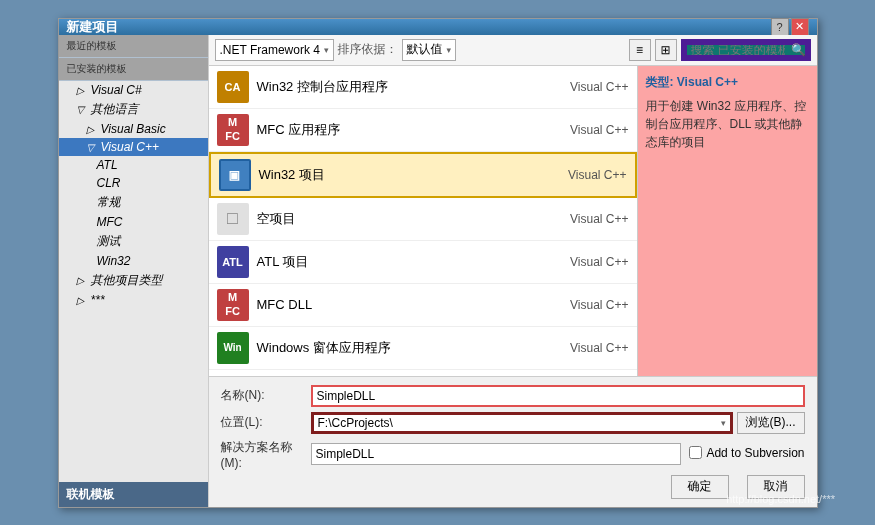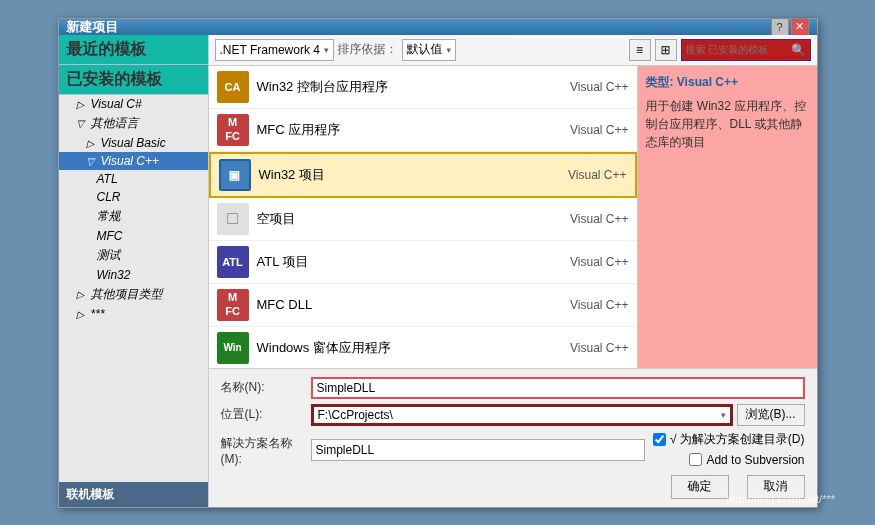--- a/index.html
+++ b/index.html
@@ -59,24 +59,24 @@
     }
     .left-panel {
       width: 150px;
       background: #e8e8e8;
       border-right: 1px solid #ccc;
       display: flex;
       flex-direction: column;
       overflow: hidden;
     }
     .section-header {
-      background: #14b8a6;
+      background: #a3a3a3;
       padding: 4px 8px;
-      font-weight: bold;
-      font-size: 16px;
+      font-weight: normal;
+      font-size: 10px;
       color: #333;
       border-bottom: 1px solid #b0c0d0;
     }
     .tree-item {
       padding: 2px 8px;
       cursor: pointer;
       white-space: nowrap;
       overflow: hidden;
       font-style: italic;
     }
@@ -119,24 +119,24 @@
       border: 1px solid #aaa;
       background: #f0f0f0;
       display: flex;
       align-items: center;
       justify-content: center;
       cursor: pointer;
       font-size: 12px;
     }
     .search-box {
       height: 22px;
-      border: 1px solid #4c1d95;
-      background: #b91c1c;
+      border: 6px solid #4c1d95;
+      background: #0f766e;
       padding: 0 20px 0 4px;
-      font-size: 10px;
+      font-size: 12px;
       width: 130px;
       position: relative;
     }
     .search-wrapper {
       position: relative;
       display: flex;
       align-items: center;
     }
     .search-icon {
       position: absolute;
@@ -511,24 +511,20 @@
             </div>
             <button class="browse-btn">浏览(B)...</button>
           </div>
         </div>
         <div class="form-row">
           <span class="form-label">解决方案名称(M):</span>
           <div class="form-input-wrapper">
             <input class="form-input normal" type="text" value="SimpleDLL" style="">
             <div style="display:flex;flex-direction:column;gap:2px;margin-left:4px;">
               <div class="checkbox-row">
-                <input type="checkbox" checked="" style="">
-                <label>√ 为解决方案创建目录(D)</label>
-              </div>
-              <div class="checkbox-row">
                 <input type="checkbox" style="">
                 <label>Add to Subversion</label>
               </div>
             </div>
           </div>
         </div>
         <div class="action-buttons">
           <button class="action-btn">确定</button>
           <button class="action-btn">取消</button>
         </div>

